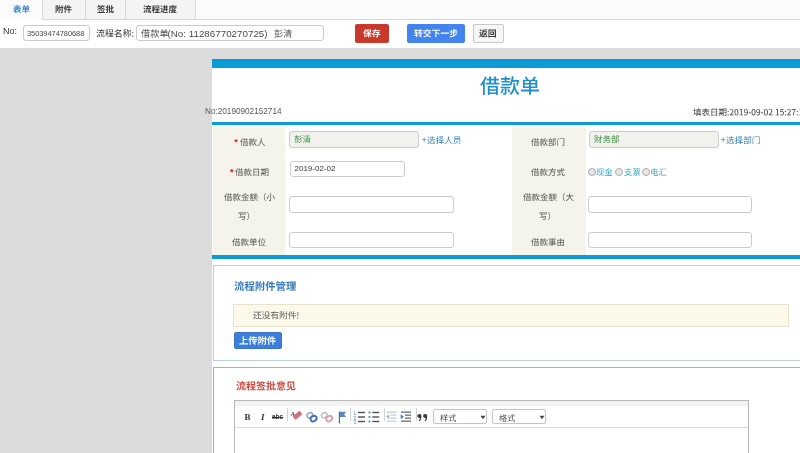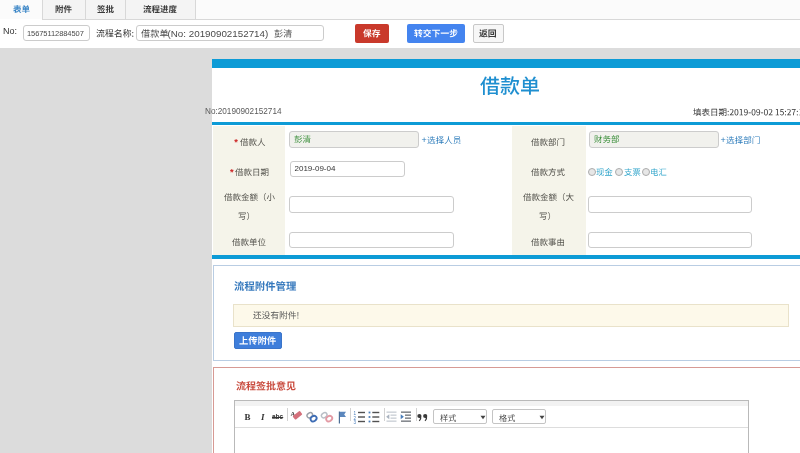--- a/index.html
+++ b/index.html
@@ -21,29 +21,29 @@
     <path d="M4.9 3.8C5.2 4.4 5.5 5.2 5.6 5.7L6.5 5.3C6.3 4.8 6.0 4.1 5.7 3.5ZM6.7 0.3V2.0H4.9V2.9H6.7V6.9C6.7 7.0 6.6 7.0 6.5 7.0C6.4 7.0 6.0 7.0 5.6 7.0C5.8 7.3 5.9 7.8 6.0 8.0C6.6 8.0 7.0 8.0 7.3 7.8C7.6 7.7 7.7 7.4 7.7 6.9V2.9H8.3V2.0H7.7V0.3ZM4.4 0.1C4.0 1.3 3.5 2.4 2.8 3.2C3.0 3.4 3.3 3.8 3.4 4.0C3.5 3.9 3.6 3.7 3.7 3.6V8.0H4.6V2.0C4.9 1.5 5.1 0.9 5.3 0.4ZM0.6 0.5V8.1H1.5V1.4H2.2C2.0 1.9 1.9 2.7 1.7 3.2C2.2 3.8 2.2 4.4 2.2 4.8C2.2 5.1 2.2 5.3 2.1 5.4C2.1 5.4 2.0 5.4 1.9 5.4C1.8 5.4 1.7 5.4 1.6 5.4C1.7 5.7 1.8 6.1 1.8 6.3C2.0 6.3 2.2 6.3 2.3 6.3C2.5 6.3 2.6 6.2 2.8 6.1C3.0 5.9 3.1 5.5 3.1 5.0C3.1 4.4 3.0 3.8 2.6 3.1C2.8 2.5 3.1 1.5 3.3 0.8L2.6 0.4L2.4 0.5Z M11.2 4.2V5.2H13.5V8.1H14.5V5.2H16.7V4.2H14.5V2.7H16.3V1.7H14.5V0.2H13.5V1.7H12.8C12.9 1.4 13.0 1.1 13.0 0.8L12.0 0.6C11.9 1.6 11.5 2.7 11.0 3.4C11.3 3.5 11.7 3.7 11.9 3.8C12.1 3.5 12.3 3.2 12.5 2.7H13.5V4.2ZM10.6 0.1C10.1 1.3 9.4 2.5 8.7 3.3C8.8 3.6 9.1 4.1 9.2 4.4C9.4 4.2 9.5 4.0 9.7 3.8V8.1H10.7V2.3C11.0 1.7 11.3 1.0 11.5 0.4Z" fill="#3c3c3c"></path>
   </svg>
 <svg width="17.0" height="9.8" viewBox="0 0 17.0 9.8" style="position:absolute;left:96.5px;top:5.2px;overflow:visible">
     <path d="M3.5 5.0C3.8 5.5 4.1 6.2 4.2 6.6L5.0 6.3C4.9 5.9 4.6 5.2 4.3 4.7ZM1.4 5.2C1.7 5.7 2.0 6.3 2.2 6.7L3.1 6.3C2.9 5.9 2.5 5.3 2.2 4.9ZM4.1 1.8C3.3 2.8 1.7 3.5 0.2 3.9C0.4 4.2 0.7 4.5 0.8 4.7C1.4 4.5 1.9 4.3 2.4 4.1V4.6H6.0V4.0C6.5 4.3 7.1 4.5 7.6 4.7C7.8 4.4 8.0 4.0 8.3 3.9C7.0 3.6 5.6 3.0 4.8 2.4L4.9 2.2L4.8 2.1C4.9 2.0 5.1 1.8 5.2 1.6H5.7C5.9 1.9 6.2 2.3 6.3 2.6L7.2 2.4C7.1 2.2 6.9 1.8 6.7 1.6H8.0V0.8H5.7C5.8 0.6 5.8 0.4 5.9 0.3L4.9 0.0C4.8 0.5 4.5 1.0 4.1 1.4V0.8H2.2L2.4 0.3L1.5 0.0C1.2 0.8 0.7 1.7 0.2 2.2C0.5 2.3 0.9 2.6 1.1 2.7C1.3 2.4 1.6 2.0 1.8 1.6H1.9C2.1 1.9 2.3 2.3 2.4 2.6L3.3 2.3C3.2 2.1 3.1 1.8 2.9 1.6H3.9L3.9 1.6C4.1 1.7 4.4 1.9 4.6 2.0ZM5.5 3.8H3.0C3.5 3.5 3.9 3.2 4.3 2.9C4.6 3.2 5.0 3.5 5.5 3.8ZM6.2 4.8C6.0 5.5 5.6 6.4 5.2 7.0H0.5V7.9H8.0V7.0H6.3C6.6 6.4 6.9 5.7 7.2 5.0Z M9.9 0.1V1.7H8.8V2.7H9.9V4.1L8.7 4.4L9.0 5.4L9.9 5.2V6.9C9.9 7.0 9.8 7.1 9.7 7.1C9.6 7.1 9.2 7.1 8.9 7.1C9.0 7.3 9.2 7.7 9.2 8.0C9.8 8.0 10.2 8.0 10.5 7.8C10.8 7.7 10.9 7.4 10.9 6.9V4.9L11.8 4.6L11.7 3.7L10.9 3.9V2.7H11.7V1.7H10.9V0.1ZM12.1 8.0C12.2 7.9 12.5 7.7 14.0 7.0C13.9 6.8 13.8 6.4 13.8 6.1L13.0 6.4V3.7H13.9V2.8H13.0V0.3H12.0V6.4C12.0 6.8 11.8 7.0 11.6 7.1C11.8 7.3 12.0 7.8 12.1 8.0ZM15.9 1.8C15.7 2.2 15.4 2.5 15.2 2.8V0.3H14.1V6.5C14.1 7.6 14.3 7.9 15.1 7.9C15.2 7.9 15.6 7.9 15.8 7.9C16.5 7.9 16.7 7.4 16.8 6.0C16.5 5.9 16.1 5.7 15.8 5.6C15.8 6.6 15.8 6.9 15.7 6.9C15.6 6.9 15.4 6.9 15.3 6.9C15.2 6.9 15.2 6.9 15.2 6.5V4.1C15.6 3.7 16.2 3.1 16.7 2.5Z" fill="#3c3c3c"></path>
   </svg>
 <svg width="34.0" height="9.8" viewBox="0 0 34.0 9.8" style="position:absolute;left:143.0px;top:5.2px;overflow:visible">
     <path d="M4.8 4.3V7.7H5.7V4.3ZM3.4 4.3V5.1C3.4 5.8 3.2 6.7 2.3 7.4C2.5 7.5 2.8 7.8 3.0 8.0C4.1 7.2 4.3 6.0 4.3 5.1V4.3ZM6.2 4.3V6.8C6.2 7.4 6.3 7.6 6.4 7.7C6.6 7.9 6.8 7.9 7.0 7.9C7.1 7.9 7.3 7.9 7.4 7.9C7.6 7.9 7.8 7.9 7.9 7.8C8.0 7.7 8.1 7.6 8.2 7.4C8.3 7.3 8.3 6.8 8.3 6.4C8.1 6.3 7.8 6.2 7.6 6.0C7.6 6.4 7.6 6.7 7.6 6.9C7.6 7.0 7.5 7.1 7.5 7.1C7.5 7.1 7.5 7.1 7.4 7.1C7.4 7.1 7.3 7.1 7.3 7.1C7.2 7.1 7.2 7.1 7.2 7.1C7.2 7.0 7.2 7.0 7.2 6.8V4.3ZM0.6 0.9C1.1 1.2 1.8 1.6 2.1 1.9L2.7 1.1C2.4 0.8 1.7 0.4 1.2 0.2ZM0.3 3.3C0.8 3.5 1.5 3.9 1.9 4.2L2.4 3.4C2.1 3.1 1.3 2.7 0.8 2.5ZM0.4 7.3 1.3 8.0C1.8 7.1 2.3 6.2 2.8 5.3L2.0 4.6C1.5 5.6 0.9 6.6 0.4 7.3ZM4.7 0.3C4.8 0.5 4.9 0.8 5.0 1.1H2.8V2.0H4.2C3.9 2.4 3.6 2.7 3.5 2.9C3.3 3.0 3.0 3.1 2.8 3.1C2.9 3.3 3.0 3.8 3.1 4.1C3.4 4.0 3.8 3.9 7.0 3.7C7.2 3.9 7.3 4.1 7.4 4.2L8.2 3.7C7.9 3.3 7.4 2.6 6.9 2.0H8.1V1.1H6.0C5.9 0.8 5.8 0.4 5.6 0.1ZM6.0 2.4 6.4 2.9 4.6 3.0C4.8 2.7 5.1 2.3 5.3 2.0H6.6Z M13.3 1.3H15.3V2.4H13.3ZM12.4 0.4V3.3H16.3V0.4ZM12.3 5.4V6.2H13.8V7.0H11.8V7.9H16.7V7.0H14.8V6.2H16.3V5.4H14.8V4.7H16.5V3.8H12.1V4.7H13.8V5.4ZM11.4 0.2C10.7 0.5 9.7 0.7 8.7 0.9C8.9 1.1 9.0 1.4 9.0 1.7C9.4 1.6 9.7 1.6 10.1 1.5V2.5H8.8V3.4H9.9C9.6 4.2 9.1 5.2 8.7 5.7C8.8 6.0 9.1 6.4 9.1 6.7C9.5 6.3 9.8 5.7 10.1 5.0V8.1H11.1V4.7C11.3 5.0 11.5 5.4 11.6 5.6L12.2 4.8C12.0 4.6 11.3 3.9 11.1 3.7V3.4H12.0V2.5H11.1V1.3C11.4 1.2 11.8 1.1 12.1 1.0Z M17.5 0.8C18.0 1.2 18.6 1.9 18.8 2.3L19.6 1.6C19.3 1.2 18.7 0.6 18.2 0.2ZM22.9 0.3V1.5H22.0V0.3H21.0V1.5H19.9V2.5H21.0V3.1C21.0 3.3 21.0 3.5 20.9 3.7H19.8V4.7H20.8C20.6 5.2 20.4 5.6 19.9 6.0C20.1 6.2 20.6 6.5 20.7 6.7C21.3 6.2 21.7 5.5 21.8 4.7H22.9V6.6H23.9V4.7H25.1V3.7H23.9V2.5H24.9V1.5H23.9V0.3ZM22.0 2.5H22.9V3.7H21.9C22.0 3.5 22.0 3.3 22.0 3.1ZM19.4 3.2H17.4V4.1H18.4V6.2C18.0 6.4 17.6 6.7 17.2 7.1L17.9 8.1C18.2 7.6 18.6 7.0 18.8 7.0C19.0 7.0 19.3 7.3 19.7 7.5C20.3 7.8 21.0 7.9 22.1 7.9C23.0 7.9 24.4 7.9 25.0 7.8C25.0 7.5 25.2 7.0 25.3 6.8C24.4 6.9 23.1 7.0 22.2 7.0C21.2 7.0 20.4 6.9 19.8 6.6C19.6 6.5 19.5 6.4 19.4 6.3Z M28.8 2.0V2.5H27.6V3.3H28.8V4.7H32.3V3.3H33.5V2.5H32.3V2.0H31.3V2.5H29.7V2.0ZM31.3 3.3V3.9H29.7V3.3ZM31.6 5.8C31.3 6.1 30.9 6.3 30.4 6.5C30.0 6.3 29.6 6.1 29.3 5.8ZM27.7 5.0V5.8H28.6L28.3 5.9C28.6 6.3 28.9 6.6 29.3 6.9C28.7 7.0 28.0 7.1 27.3 7.2C27.4 7.4 27.6 7.8 27.7 8.0C28.7 7.9 29.6 7.7 30.4 7.4C31.2 7.8 32.1 8.0 33.2 8.1C33.3 7.8 33.5 7.4 33.8 7.2C33.0 7.1 32.3 7.0 31.6 6.9C32.2 6.5 32.8 6.0 33.1 5.3L32.5 5.0L32.3 5.0ZM29.4 0.3C29.5 0.4 29.6 0.6 29.6 0.8H26.4V3.1C26.4 4.4 26.4 6.3 25.7 7.6C26.0 7.7 26.4 7.9 26.6 8.1C27.4 6.7 27.5 4.5 27.5 3.1V1.8H33.6V0.8H30.8C30.7 0.6 30.6 0.3 30.5 0.0Z" fill="#3c3c3c"></path>
   </svg>
 <div style="position:absolute;left:3px;top:26px;width:60px;height:12px;font:9px 'Liberation Sans',sans-serif;color:#333">No:</div>
 <div style="position:absolute;left:23px;top:25px;width:67px;height:16px;background:#fff;border:1px solid #ccc;border-radius:3px;box-sizing:border-box"></div>
-<div style="position:absolute;left:27px;top:28.5px;width:62px;height:10px;font:7.5px 'Liberation Sans',sans-serif;letter-spacing:-0.08px;color:#4a4a4a">15675112884507</div>
+<div style="position:absolute;left:27px;top:28.5px;width:62px;height:10px;font:7.5px 'Liberation Sans',sans-serif;letter-spacing:-0.08px;color:#4a4a4a">35039474780688</div>
 <svg width="38.1" height="10.2" viewBox="0 0 38.1 10.2" style="position:absolute;left:96.0px;top:28.8px;overflow:visible">
     <path d="M5.1 4.4V8.0H5.7V4.4ZM3.6 4.4V5.3C3.6 6.2 3.4 7.2 2.3 7.9C2.5 8.0 2.7 8.2 2.8 8.3C4.0 7.5 4.2 6.3 4.2 5.4V4.4ZM6.7 4.4V7.3C6.7 7.8 6.8 7.9 6.9 8.1C7.0 8.2 7.2 8.2 7.4 8.2C7.5 8.2 7.7 8.2 7.8 8.2C8.0 8.2 8.2 8.2 8.3 8.1C8.4 8.0 8.4 7.9 8.5 7.8C8.5 7.6 8.6 7.1 8.6 6.7C8.4 6.7 8.2 6.6 8.1 6.5C8.1 6.9 8.1 7.2 8.1 7.4C8.1 7.5 8.0 7.6 8.0 7.6C7.9 7.7 7.9 7.7 7.8 7.7C7.7 7.7 7.6 7.7 7.5 7.7C7.5 7.7 7.4 7.7 7.4 7.6C7.4 7.6 7.3 7.5 7.3 7.3V4.4ZM0.8 0.8C1.3 1.1 1.9 1.6 2.3 1.9L2.7 1.4C2.3 1.1 1.7 0.6 1.1 0.3ZM0.4 3.2C0.9 3.5 1.6 3.9 2.0 4.2L2.3 3.6C2.0 3.3 1.3 3.0 0.7 2.7ZM0.6 7.8 1.1 8.3C1.7 7.4 2.3 6.3 2.8 5.4L2.3 4.9C1.8 5.9 1.1 7.1 0.6 7.8ZM5.0 0.3C5.1 0.6 5.3 1.0 5.4 1.3H2.8V1.9H4.6C4.2 2.4 3.7 3.1 3.5 3.2C3.4 3.4 3.1 3.4 2.9 3.5C3.0 3.6 3.1 3.9 3.1 4.1C3.4 4.0 3.8 4.0 7.4 3.7C7.6 4.0 7.8 4.2 7.9 4.4L8.4 4.0C8.1 3.5 7.4 2.7 6.9 2.1L6.4 2.4C6.6 2.6 6.8 2.9 7.0 3.2L4.2 3.3C4.6 2.9 5.0 2.4 5.3 1.9H8.4V1.3H6.1C6.0 1.0 5.8 0.5 5.6 0.2Z M13.6 1.1H16.3V2.8H13.6ZM13.0 0.6V3.3H17.0V0.6ZM12.9 5.8V6.4H14.6V7.5H12.3V8.1H17.5V7.5H15.3V6.4H17.1V5.8H15.3V4.7H17.3V4.1H12.7V4.7H14.6V5.8ZM12.1 0.3C11.5 0.6 10.3 0.9 9.3 1.0C9.4 1.2 9.5 1.4 9.5 1.5C9.9 1.5 10.3 1.4 10.8 1.3V2.7H9.3V3.3H10.7C10.3 4.3 9.7 5.5 9.1 6.1C9.3 6.3 9.4 6.6 9.5 6.7C10.0 6.2 10.4 5.3 10.8 4.4V8.3H11.4V4.5C11.7 4.9 12.1 5.4 12.3 5.6L12.7 5.1C12.5 4.9 11.7 4.1 11.4 3.9V3.3H12.6V2.7H11.4V1.2C11.9 1.1 12.3 1.0 12.6 0.8Z M20.1 2.9C20.6 3.3 21.1 3.7 21.5 4.0C20.5 4.6 19.3 5.0 18.2 5.2C18.3 5.4 18.5 5.7 18.6 5.8C19.1 5.7 19.6 5.6 20.0 5.4V8.4H20.7V7.9H24.7V8.4H25.4V4.6H21.8C23.3 3.8 24.6 2.7 25.3 1.3L24.9 1.0L24.8 1.1H21.6C21.8 0.8 22.0 0.6 22.2 0.3L21.4 0.2C20.9 1.0 19.9 2.0 18.4 2.7C18.6 2.8 18.8 3.0 18.9 3.2C19.7 2.8 20.4 2.2 21.0 1.7H24.3C23.8 2.5 23.0 3.1 22.1 3.7C21.7 3.3 21.1 2.9 20.7 2.6ZM24.7 7.3H20.7V5.2H24.7Z M31.3 3.6C31.1 4.8 30.7 5.9 30.2 6.6C30.3 6.7 30.6 6.8 30.7 6.9C31.2 6.2 31.6 5.0 31.9 3.8ZM33.7 3.7C34.1 4.7 34.4 6.0 34.5 6.8L35.2 6.6C35.0 5.8 34.7 4.5 34.2 3.6ZM31.4 0.2C31.2 1.3 30.9 2.5 30.3 3.2V2.7H29.2V1.1C29.6 1.0 30.0 0.9 30.3 0.8L29.9 0.3C29.3 0.5 28.2 0.8 27.3 1.0C27.3 1.1 27.4 1.3 27.4 1.5C27.8 1.4 28.2 1.4 28.6 1.3V2.7H27.2V3.4H28.5C28.1 4.4 27.5 5.5 27.0 6.2C27.1 6.3 27.3 6.6 27.3 6.7C27.8 6.2 28.2 5.3 28.6 4.4V8.4H29.2V4.4C29.5 4.8 29.8 5.3 29.9 5.5L30.3 5.0C30.2 4.8 29.4 4.0 29.2 3.7V3.4H30.2L30.2 3.4C30.4 3.5 30.7 3.7 30.8 3.8C31.1 3.3 31.4 2.7 31.6 2.0H32.5V7.5C32.5 7.7 32.5 7.7 32.4 7.7C32.2 7.7 31.9 7.7 31.4 7.7C31.5 7.9 31.6 8.2 31.7 8.3C32.2 8.3 32.6 8.3 32.8 8.2C33.1 8.1 33.2 7.9 33.2 7.5V2.0H34.4C34.2 2.3 34.1 2.7 33.9 3.0L34.5 3.1C34.7 2.6 35.0 2.0 35.2 1.5L34.8 1.3L34.7 1.4H31.8C31.9 1.0 32.0 0.7 32.1 0.3Z M36.8 4.2C37.2 4.2 37.4 3.9 37.4 3.6C37.4 3.2 37.2 2.9 36.8 2.9C36.5 2.9 36.2 3.2 36.2 3.6C36.2 3.9 36.5 4.2 36.8 4.2ZM36.8 7.8C37.2 7.8 37.4 7.5 37.4 7.2C37.4 6.8 37.2 6.5 36.8 6.5C36.5 6.5 36.2 6.8 36.2 7.2C36.2 7.5 36.5 7.8 36.8 7.8Z" fill="#333333"></path>
   </svg>
 <div style="position:absolute;left:136px;top:25px;width:188px;height:16px;background:#fff;border:1px solid #ccc;border-radius:3px;box-sizing:border-box"></div>
 <svg width="27.6" height="10.6" viewBox="0 0 27.6 10.6" style="position:absolute;left:141.0px;top:28.7px;overflow:visible">
     <path d="M6.6 0.3V1.3H4.9V0.3H4.2V1.3H3.0V1.9H4.2V3.2H2.6V3.8H8.9V3.2H7.3V1.9H8.6V1.3H7.3V0.3ZM4.9 1.9H6.6V3.2H4.9ZM4.3 6.7H7.4V7.7H4.3ZM4.3 6.1V5.2H7.4V6.1ZM3.6 4.6V8.7H4.3V8.3H7.4V8.6H8.1V4.6ZM2.4 0.2C1.9 1.6 1.1 3.0 0.1 3.9C0.3 4.0 0.5 4.4 0.5 4.6C0.9 4.2 1.2 3.9 1.5 3.4V8.6H2.1V2.4C2.5 1.8 2.8 1.1 3.1 0.4Z M10.3 5.9C10.1 6.5 9.8 7.3 9.5 7.8C9.7 7.8 9.9 7.9 10.0 8.0C10.3 7.5 10.7 6.7 10.9 6.0ZM12.7 6.1C12.9 6.6 13.2 7.2 13.3 7.6L13.9 7.3C13.8 7.0 13.4 6.4 13.2 5.9ZM15.4 3.2V3.6C15.4 4.9 15.3 6.7 13.7 8.2C13.8 8.3 14.1 8.5 14.2 8.7C15.1 7.8 15.6 6.8 15.8 5.9C16.2 7.1 16.8 8.1 17.7 8.6C17.8 8.5 18.0 8.2 18.1 8.1C17.0 7.5 16.4 6.1 16.1 4.5C16.1 4.2 16.1 3.9 16.1 3.6V3.2ZM11.5 0.2V1.1H9.7V1.6H11.5V2.4H9.9V3.0H13.7V2.4H12.1V1.6H13.9V1.1H12.1V0.2ZM9.6 5.0V5.6H11.5V7.9C11.5 8.0 11.5 8.0 11.3 8.0C11.2 8.0 10.9 8.0 10.6 8.0C10.6 8.2 10.7 8.5 10.8 8.6C11.3 8.6 11.6 8.6 11.8 8.5C12.1 8.4 12.1 8.2 12.1 7.9V5.6H14.0V5.0ZM14.7 0.2C14.5 1.6 14.2 3.0 13.6 3.9V3.7H10.0V4.3H13.6V4.0C13.8 4.1 14.0 4.3 14.2 4.4C14.5 3.9 14.7 3.2 14.9 2.5H17.2C17.0 3.1 16.9 3.8 16.7 4.2L17.3 4.4C17.5 3.8 17.8 2.8 18.0 2.0L17.5 1.8L17.4 1.8H15.1C15.2 1.3 15.3 0.8 15.4 0.3Z M20.4 3.9H22.6V4.9H20.4ZM23.3 3.9H25.6V4.9H23.3ZM20.4 2.4H22.6V3.3H20.4ZM23.3 2.4H25.6V3.3H23.3ZM24.9 0.2C24.7 0.7 24.3 1.3 24.0 1.8H21.8L22.1 1.6C22.0 1.2 21.5 0.6 21.2 0.2L20.6 0.5C20.9 0.9 21.3 1.4 21.5 1.8H19.8V5.5H22.6V6.3H18.9V7.0H22.6V8.6H23.3V7.0H27.1V6.3H23.3V5.5H26.3V1.8H24.8C25.1 1.4 25.4 0.9 25.7 0.5Z" fill="#4a4a4a"></path>
   </svg>
-<div style="position:absolute;left:167.5px;top:28.2px;width:110px;height:11px;font:9.8px 'Liberation Sans',sans-serif;color:#4a4a4a">(No: 20190902152714)</div>
+<div style="position:absolute;left:167.5px;top:28.2px;width:110px;height:11px;font:9.8px 'Liberation Sans',sans-serif;color:#4a4a4a">(No: 11286770270725)</div>
 <svg width="18.4" height="10.6" viewBox="0 0 18.4 10.6" style="position:absolute;left:273.5px;top:28.7px;overflow:visible">
     <path d="M1.6 4.2H4.3V5.2H1.6ZM1.0 3.7V5.8H5.0V3.7ZM1.4 6.0C1.6 6.5 1.8 7.1 1.9 7.5L2.5 7.3C2.4 6.9 2.2 6.3 2.0 5.9ZM7.8 0.4C7.3 1.1 6.3 1.8 5.5 2.2C5.7 2.4 5.9 2.6 6.0 2.7C6.9 2.2 7.8 1.4 8.4 0.6ZM8.0 2.9C7.4 3.6 6.4 4.4 5.5 4.9C5.7 5.0 5.9 5.2 6.0 5.4C7.0 4.8 8.0 4.0 8.7 3.1ZM8.2 5.5C7.6 6.6 6.3 7.6 5.1 8.1C5.3 8.3 5.5 8.5 5.6 8.6C6.9 8.0 8.1 7.0 8.9 5.8ZM2.6 0.2V1.0H0.5V1.6H2.6V2.4H0.8V3.0H5.2V2.4H3.3V1.6H5.4V1.0H3.3V0.2ZM0.5 7.8 0.6 8.5C1.8 8.3 3.7 8.0 5.5 7.7L5.4 7.1L4.0 7.3C4.2 6.9 4.4 6.4 4.5 6.0L3.9 5.9C3.7 6.3 3.5 7.0 3.3 7.4C2.2 7.6 1.2 7.7 0.5 7.8Z M10.0 0.8C10.5 1.1 11.1 1.5 11.4 1.8L11.8 1.3C11.5 1.0 10.9 0.6 10.4 0.3ZM9.5 3.3C10.1 3.5 10.7 4.0 11.0 4.3L11.5 3.7C11.1 3.4 10.4 3.0 9.9 2.8ZM9.8 8.1 10.4 8.5C10.9 7.7 11.4 6.5 11.8 5.5L11.2 5.1C10.8 6.2 10.2 7.4 9.8 8.1ZM13.2 6.0H16.5V6.7H13.2ZM13.2 5.4V4.8H16.5V5.4ZM14.5 0.2V0.9H12.1V1.4H14.5V2.0H12.4V2.5H14.5V3.2H11.8V3.7H17.9V3.2H15.2V2.5H17.4V2.0H15.2V1.4H17.6V0.9H15.2V0.2ZM12.5 4.2V8.6H13.2V7.2H16.5V7.9C16.5 8.0 16.4 8.0 16.3 8.0C16.2 8.0 15.8 8.0 15.3 8.0C15.4 8.2 15.5 8.4 15.5 8.6C16.1 8.6 16.6 8.6 16.8 8.5C17.1 8.4 17.1 8.2 17.1 7.9V4.2Z" fill="#4a4a4a"></path>
   </svg>
 <div style="position:absolute;left:355px;top:24px;width:33.5px;height:18.5px;background:#c9392b;border-radius:2px;box-sizing:border-box"></div>
 <svg width="17.6" height="10.1" viewBox="0 0 17.6 10.1" style="position:absolute;left:362.7px;top:29.0px;overflow:visible">
     <path d="M4.4 1.4H7.0V2.6H4.4ZM3.4 0.5V3.5H5.1V4.3H2.8V5.3H4.6C4.1 6.0 3.3 6.8 2.5 7.2C2.7 7.4 3.1 7.8 3.2 8.0C3.9 7.6 4.6 6.9 5.1 6.1V8.4H6.2V6.1C6.7 6.9 7.3 7.6 8.0 8.0C8.1 7.8 8.5 7.4 8.7 7.2C8.0 6.8 7.2 6.0 6.7 5.3H8.5V4.3H6.2V3.5H8.0V0.5ZM2.2 0.1C1.8 1.4 1.0 2.6 0.2 3.4C0.3 3.7 0.6 4.2 0.7 4.5C1.0 4.3 1.2 4.0 1.4 3.7V8.3H2.4V2.2C2.7 1.6 3.0 1.0 3.2 0.4Z M14.1 4.5V5.1H11.9V6.1H14.1V7.2C14.1 7.3 14.1 7.4 13.9 7.4C13.8 7.4 13.3 7.4 12.8 7.3C12.9 7.6 13.1 8.1 13.1 8.4C13.8 8.4 14.3 8.4 14.7 8.2C15.1 8.1 15.2 7.8 15.2 7.2V6.1H17.3V5.1H15.2V4.8C15.8 4.4 16.4 3.9 16.8 3.4L16.1 2.9L15.9 2.9H12.5V3.9H15.0C14.7 4.1 14.4 4.4 14.1 4.5ZM12.0 0.1C11.9 0.5 11.8 0.9 11.7 1.2H9.3V2.3H11.2C10.7 3.3 9.9 4.3 9.0 4.9C9.1 5.2 9.4 5.6 9.5 5.9C9.8 5.7 10.0 5.5 10.3 5.3V8.3H11.4V4.1C11.8 3.5 12.1 2.9 12.4 2.3H17.1V1.2H12.8C12.9 0.9 13.1 0.7 13.1 0.4Z" fill="#ffffff"></path>
   </svg>
 <div style="position:absolute;left:407px;top:24px;width:57.5px;height:18.5px;background:#4484ef;border-radius:2px;box-sizing:border-box"></div>
 <svg width="44.0" height="10.1" viewBox="0 0 44.0 10.1" style="position:absolute;left:413.5px;top:29.0px;overflow:visible">
     <path d="M0.6 4.8C0.7 4.8 1.0 4.7 1.3 4.7H2.0V5.7L0.2 5.9L0.4 7.0L2.0 6.7V8.3H3.0V6.5L4.0 6.3L3.9 5.4L3.0 5.6V4.7H3.6V3.8H3.0V2.5H2.0V3.8H1.5C1.7 3.2 1.9 2.6 2.1 2.0H3.7V1.0H2.4C2.5 0.8 2.6 0.5 2.6 0.3L1.6 0.1C1.5 0.4 1.5 0.7 1.4 1.0H0.3V2.0H1.2C1.0 2.6 0.9 3.1 0.8 3.3C0.6 3.6 0.5 3.9 0.3 4.0C0.4 4.2 0.6 4.7 0.6 4.8ZM3.8 2.7V3.6H4.8C4.6 4.3 4.5 4.8 4.3 5.3H6.7C6.4 5.6 6.2 6.0 5.9 6.3C5.6 6.1 5.3 6.0 5.1 5.9L4.4 6.5C5.4 7.1 6.5 7.9 7.1 8.4L7.7 7.6C7.5 7.4 7.1 7.1 6.7 6.8C7.3 6.1 7.9 5.3 8.3 4.7L7.6 4.3L7.4 4.3H5.7L5.9 3.6H8.5V2.7H6.2L6.3 2.0H8.2V1.0H6.6L6.8 0.2L5.7 0.1L5.5 1.0H4.1V2.0H5.3L5.1 2.7Z M11.4 2.3C10.9 2.9 10.0 3.6 9.2 4.0C9.5 4.2 9.9 4.6 10.1 4.8C10.9 4.3 11.8 3.5 12.4 2.7ZM14.0 2.9C14.8 3.4 15.8 4.3 16.2 4.8L17.2 4.1C16.7 3.6 15.6 2.8 14.9 2.3ZM12.1 3.9 11.1 4.2C11.5 5.0 11.9 5.6 12.4 6.2C11.6 6.8 10.5 7.2 9.2 7.4C9.4 7.6 9.7 8.1 9.8 8.4C11.1 8.0 12.3 7.6 13.2 6.9C14.1 7.6 15.2 8.0 16.6 8.3C16.7 8.0 17.0 7.6 17.2 7.4C15.9 7.2 14.9 6.8 14.0 6.2C14.6 5.7 15.1 5.0 15.4 4.1L14.4 3.8C14.1 4.5 13.7 5.1 13.2 5.6C12.7 5.1 12.4 4.5 12.1 3.9ZM12.3 0.3C12.5 0.6 12.6 0.9 12.8 1.2H9.3V2.2H17.1V1.2H13.9L14.0 1.2C13.9 0.9 13.6 0.4 13.3 -0.0Z M18.1 0.7V1.8H21.3V8.3H22.4V4.1C23.3 4.6 24.3 5.3 24.8 5.7L25.6 4.8C24.9 4.2 23.5 3.5 22.6 3.0L22.4 3.2V1.8H26.0V0.7Z M26.7 3.6V4.7H34.9V3.6Z M37.5 3.9C37.2 4.5 36.4 5.1 35.8 5.6C36.0 5.7 36.4 6.1 36.6 6.3C37.3 5.8 38.1 5.0 38.6 4.2ZM36.9 0.7V2.6H35.6V3.6H39.1V6.2H39.8C38.7 6.8 37.3 7.1 35.6 7.3C35.8 7.6 36.0 8.0 36.1 8.3C39.5 7.9 41.8 6.9 43.1 4.4L42.1 3.9C41.6 4.8 41.0 5.4 40.2 5.9V3.6H43.5V2.6H40.4V1.8H42.9V0.8H40.4V0.1H39.2V2.6H37.9V0.7Z" fill="#ffffff"></path>
@@ -99,21 +99,21 @@
   </svg>
 <div style="position:absolute;left:288.5px;top:131px;width:130px;height:17px;background:#f1f1ed;border:1px solid #ccc;border-radius:3px;box-sizing:border-box"></div>
 <svg width="17.0" height="9.8" viewBox="0 0 17.0 9.8" style="position:absolute;left:294.0px;top:135.4px;overflow:visible">
     <path d="M1.5 3.9H4.0V4.8H1.5ZM0.9 3.4V5.3H4.6V3.4ZM1.3 5.6C1.5 6.0 1.7 6.5 1.7 6.9L2.3 6.7C2.2 6.4 2.1 5.8 1.8 5.4ZM7.2 0.3C6.7 1.0 5.8 1.7 5.1 2.1C5.3 2.2 5.4 2.4 5.6 2.5C6.3 2.1 7.2 1.3 7.8 0.6ZM7.4 2.6C6.9 3.3 5.9 4.1 5.1 4.5C5.3 4.6 5.5 4.8 5.6 5.0C6.4 4.5 7.4 3.7 8.0 2.9ZM7.6 5.1C7.0 6.1 5.9 7.0 4.7 7.5C4.9 7.6 5.1 7.8 5.2 8.0C6.4 7.4 7.5 6.4 8.2 5.3ZM2.4 0.2V0.9H0.5V1.4H2.4V2.2H0.7V2.8H4.8V2.2H3.0V1.4H5.0V0.9H3.0V0.2ZM0.4 7.2 0.5 7.8C1.7 7.6 3.4 7.4 5.0 7.1L5.0 6.6L3.7 6.8C3.9 6.4 4.0 5.9 4.2 5.5L3.6 5.4C3.5 5.8 3.3 6.4 3.1 6.9C2.1 7.0 1.1 7.1 0.4 7.2Z M9.2 0.7C9.7 1.0 10.3 1.4 10.5 1.7L10.9 1.2C10.6 0.9 10.0 0.5 9.6 0.3ZM8.8 3.0C9.3 3.3 9.9 3.7 10.2 4.0L10.6 3.5C10.3 3.2 9.6 2.8 9.2 2.6ZM9.1 7.5 9.6 7.9C10.0 7.1 10.5 6.0 10.9 5.1L10.4 4.7C10.0 5.7 9.4 6.8 9.1 7.5ZM12.2 5.5H15.2V6.2H12.2ZM12.2 5.0V4.4H15.2V5.0ZM13.4 0.2V0.8H11.2V1.3H13.4V1.9H11.4V2.3H13.4V2.9H10.9V3.4H16.6V2.9H14.0V2.3H16.0V1.9H14.0V1.3H16.3V0.8H14.0V0.2ZM11.6 3.9V8.0H12.2V6.7H15.2V7.3C15.2 7.4 15.2 7.4 15.1 7.4C15.0 7.4 14.6 7.4 14.1 7.4C14.2 7.6 14.3 7.8 14.3 8.0C14.9 8.0 15.3 8.0 15.5 7.9C15.8 7.8 15.8 7.6 15.8 7.3V3.9Z" fill="#3a8e3a"></path>
   </svg>
 <div style="position:absolute;left:588.5px;top:131px;width:130.5px;height:17px;background:#f1f1ed;border:1px solid #ccc;border-radius:3px;box-sizing:border-box"></div>
 <svg width="25.5" height="9.8" viewBox="0 0 25.5 9.8" style="position:absolute;left:594.0px;top:135.4px;overflow:visible">
     <path d="M1.9 1.6V4.1C1.9 5.2 1.8 6.7 0.3 7.6C0.4 7.7 0.6 7.9 0.7 8.0C2.3 7.0 2.5 5.4 2.5 4.1V1.6ZM2.3 6.2C2.7 6.7 3.2 7.4 3.4 7.8L3.8 7.4C3.6 7.0 3.1 6.4 2.7 5.9ZM0.7 0.6V5.8H1.2V1.1H3.1V5.8H3.6V0.6ZM6.5 0.2V1.9H4.0V2.5H6.2C5.7 4.0 4.7 5.5 3.7 6.3C3.9 6.4 4.1 6.7 4.2 6.8C5.1 6.1 5.9 4.8 6.5 3.5V7.2C6.5 7.3 6.4 7.3 6.3 7.3C6.2 7.3 5.7 7.3 5.3 7.3C5.4 7.5 5.5 7.8 5.5 8.0C6.1 8.0 6.5 8.0 6.8 7.9C7.0 7.7 7.1 7.6 7.1 7.2V2.5H8.1V1.9H7.1V0.2Z M12.3 4.1C12.3 4.4 12.2 4.7 12.1 4.9H9.6V5.5H11.9C11.4 6.6 10.5 7.1 9.0 7.4C9.1 7.6 9.3 7.8 9.3 8.0C11.0 7.6 12.1 6.9 12.6 5.5H15.2C15.1 6.6 14.9 7.1 14.7 7.3C14.6 7.4 14.5 7.4 14.3 7.4C14.1 7.4 13.6 7.4 13.0 7.3C13.1 7.5 13.2 7.7 13.2 7.9C13.7 7.9 14.2 7.9 14.5 7.9C14.8 7.9 15.0 7.8 15.2 7.7C15.5 7.4 15.7 6.7 15.9 5.2C15.9 5.1 15.9 4.9 15.9 4.9H12.8C12.9 4.7 12.9 4.4 13.0 4.1ZM14.8 1.6C14.3 2.1 13.6 2.5 12.8 2.8C12.2 2.5 11.6 2.2 11.3 1.7L11.4 1.6ZM11.7 0.2C11.3 0.9 10.5 1.8 9.3 2.4C9.4 2.5 9.6 2.7 9.7 2.9C10.1 2.6 10.5 2.4 10.8 2.1C11.2 2.5 11.6 2.8 12.1 3.1C11.1 3.4 10.0 3.6 8.9 3.7C9.0 3.9 9.1 4.1 9.1 4.3C10.4 4.1 11.7 3.9 12.8 3.4C13.8 3.8 15.0 4.1 16.3 4.2C16.4 4.0 16.5 3.7 16.7 3.6C15.5 3.5 14.5 3.4 13.6 3.1C14.5 2.6 15.3 2.0 15.8 1.3L15.4 1.0L15.3 1.0H11.9C12.1 0.8 12.3 0.5 12.4 0.3Z M18.2 2.0C18.4 2.4 18.7 3.0 18.7 3.4L19.3 3.3C19.2 2.9 19.0 2.3 18.8 1.8ZM22.3 0.6V8.0H22.9V1.2H24.3C24.0 1.9 23.7 2.8 23.4 3.5C24.1 4.3 24.4 4.9 24.4 5.4C24.4 5.7 24.3 6.0 24.1 6.1C24.0 6.2 23.9 6.2 23.8 6.2C23.6 6.2 23.4 6.2 23.1 6.2C23.2 6.3 23.3 6.6 23.3 6.8C23.6 6.8 23.8 6.8 24.0 6.8C24.2 6.7 24.4 6.7 24.6 6.6C24.8 6.4 25.0 6.0 25.0 5.5C25.0 4.9 24.8 4.2 24.0 3.4C24.4 2.6 24.8 1.7 25.1 0.9L24.6 0.6L24.5 0.6ZM19.1 0.3C19.2 0.6 19.4 0.9 19.5 1.2H17.7V1.8H21.7V1.2H20.1C20.0 0.9 19.8 0.5 19.7 0.1ZM20.7 1.8C20.5 2.3 20.3 3.0 20.1 3.5H17.4V4.1H21.9V3.5H20.7C20.9 3.0 21.1 2.4 21.3 1.9ZM17.9 4.8V7.9H18.5V7.5H20.9V7.9H21.5V4.8ZM18.5 7.0V5.4H20.9V7.0Z" fill="#3a8e3a"></path>
   </svg>
 <div style="position:absolute;left:289.5px;top:160.5px;width:115px;height:16.5px;background:#fff;border:1px solid #ccc;border-radius:3px;box-sizing:border-box"></div>
-<div style="position:absolute;left:294.5px;top:164.3px;width:80px;height:9px;font:8px 'Liberation Sans',sans-serif;color:#333">2019-09-04</div>
+<div style="position:absolute;left:294.5px;top:164.3px;width:80px;height:9px;font:8px 'Liberation Sans',sans-serif;color:#333">2019-02-02</div>
 <div style="position:absolute;left:289px;top:196px;width:165px;height:16.5px;background:#fff;border:1px solid #ccc;border-radius:3px;box-sizing:border-box"></div>
 <div style="position:absolute;left:588px;top:196px;width:163.5px;height:16.5px;background:#fff;border:1px solid #ccc;border-radius:3px;box-sizing:border-box"></div>
 <div style="position:absolute;left:289px;top:231.5px;width:165px;height:16.5px;background:#fff;border:1px solid #ccc;border-radius:3px;box-sizing:border-box"></div>
 <div style="position:absolute;left:588px;top:231.5px;width:163.5px;height:16.5px;background:#fff;border:1px solid #ccc;border-radius:3px;box-sizing:border-box"></div>
 <div style="position:absolute;left:421.5px;top:134.5px;width:8px;height:10px;font:9px 'Liberation Sans',sans-serif;color:#2d7cbb">+</div>
 <svg width="34.4" height="9.9" viewBox="0 0 34.4 9.9" style="position:absolute;left:427.0px;top:135.6px;overflow:visible">
     <path d="M0.5 0.8C1.0 1.2 1.6 1.8 1.9 2.3L2.4 1.9C2.1 1.4 1.5 0.9 1.0 0.5ZM3.8 0.4C3.6 1.2 3.3 2.0 2.8 2.5C3.0 2.5 3.2 2.7 3.4 2.8C3.6 2.6 3.7 2.3 3.9 1.9H5.2V3.2H2.8V3.8H4.3C4.2 4.9 3.8 5.7 2.5 6.2C2.7 6.3 2.8 6.5 2.9 6.7C4.4 6.1 4.8 5.1 5.0 3.8H5.8V5.8C5.8 6.4 6.0 6.6 6.6 6.6C6.8 6.6 7.3 6.6 7.5 6.6C8.0 6.6 8.2 6.3 8.2 5.2C8.1 5.2 7.8 5.1 7.7 5.0C7.7 5.9 7.6 6.0 7.4 6.0C7.3 6.0 6.8 6.0 6.7 6.0C6.5 6.0 6.5 6.0 6.5 5.8V3.8H8.2V3.2H5.8V1.9H7.8V1.4H5.8V0.2H5.2V1.4H4.2C4.3 1.1 4.4 0.8 4.5 0.6ZM2.2 3.5H0.5V4.1H1.5V6.7C1.2 6.9 0.8 7.2 0.4 7.5L0.8 8.1C1.3 7.6 1.8 7.1 2.1 7.1C2.3 7.1 2.5 7.4 2.9 7.6C3.4 7.9 4.2 8.0 5.2 8.0C6.0 8.0 7.5 7.9 8.1 7.9C8.1 7.7 8.2 7.4 8.3 7.2C7.5 7.3 6.1 7.4 5.2 7.4C4.3 7.4 3.5 7.3 3.0 7.0C2.6 6.8 2.4 6.6 2.2 6.5Z M10.1 0.2V1.9H9.0V2.5H10.1V4.3C9.7 4.5 9.2 4.6 8.9 4.7L9.1 5.3L10.1 5.0V7.3C10.1 7.4 10.1 7.4 10.0 7.4C9.9 7.4 9.5 7.5 9.2 7.4C9.3 7.6 9.3 7.9 9.4 8.0C9.9 8.0 10.2 8.0 10.5 7.9C10.7 7.8 10.8 7.6 10.8 7.3V4.8L11.7 4.4L11.7 3.9L10.8 4.1V2.5H11.8V1.9H10.8V0.2ZM15.5 1.2C15.2 1.7 14.8 2.1 14.3 2.4C13.8 2.1 13.5 1.7 13.2 1.2ZM12.0 0.6V1.2H12.6C12.9 1.8 13.3 2.3 13.8 2.7C13.1 3.1 12.4 3.4 11.6 3.6C11.8 3.7 11.9 4.0 12.0 4.1C12.8 3.9 13.6 3.6 14.3 3.1C14.9 3.6 15.7 3.9 16.6 4.1C16.7 4.0 16.8 3.7 17.0 3.6C16.2 3.4 15.4 3.1 14.8 2.7C15.5 2.2 16.0 1.6 16.4 0.8L16.0 0.6L15.9 0.6ZM13.9 3.9V4.6H12.2V5.2H13.9V6.1H11.7V6.7H13.9V8.1H14.6V6.7H16.8V6.1H14.6V5.2H16.2V4.6H14.6V3.9Z M21.1 0.2C21.1 1.5 21.2 5.7 17.6 7.5C17.8 7.7 18.0 7.9 18.1 8.0C20.2 6.9 21.1 5.0 21.5 3.3C21.9 4.9 22.9 7.0 25.0 8.0C25.1 7.8 25.3 7.6 25.5 7.5C22.5 6.1 21.9 2.5 21.8 1.5C21.8 1.0 21.8 0.5 21.9 0.2Z M28.1 1.1H32.1V2.1H28.1ZM27.4 0.6V2.7H32.8V0.6ZM29.7 4.6V5.4C29.7 6.1 29.5 7.0 26.4 7.6C26.5 7.7 26.7 8.0 26.8 8.1C30.0 7.4 30.4 6.3 30.4 5.4V4.6ZM30.3 6.8C31.4 7.2 32.8 7.8 33.5 8.1L33.8 7.6C33.1 7.2 31.7 6.7 30.7 6.4ZM27.1 3.4V6.6H27.8V4.0H32.5V6.5H33.2V3.4Z" fill="#2d7cbb"></path>
   </svg>
 <div style="position:absolute;left:720.5px;top:134.5px;width:8px;height:10px;font:9px 'Liberation Sans',sans-serif;color:#2d7cbb">+</div>
 <svg width="34.4" height="9.9" viewBox="0 0 34.4 9.9" style="position:absolute;left:726.0px;top:135.6px;overflow:visible">

